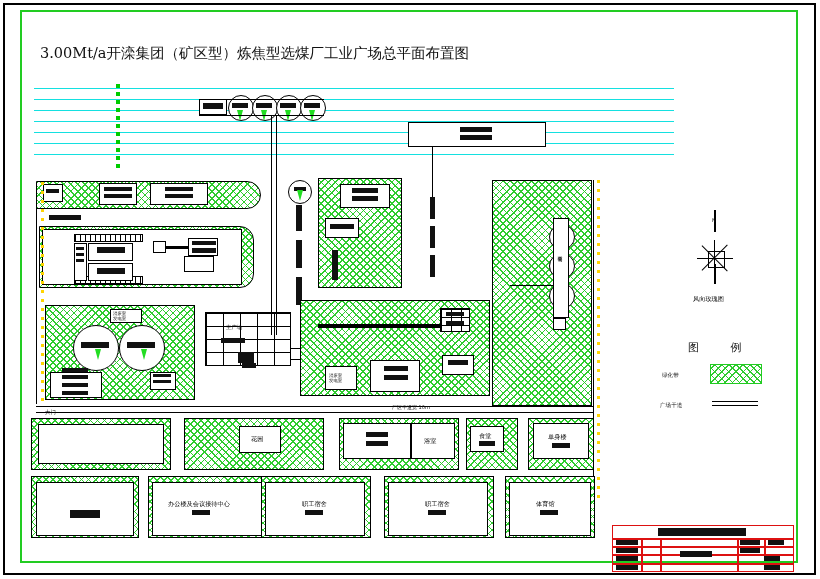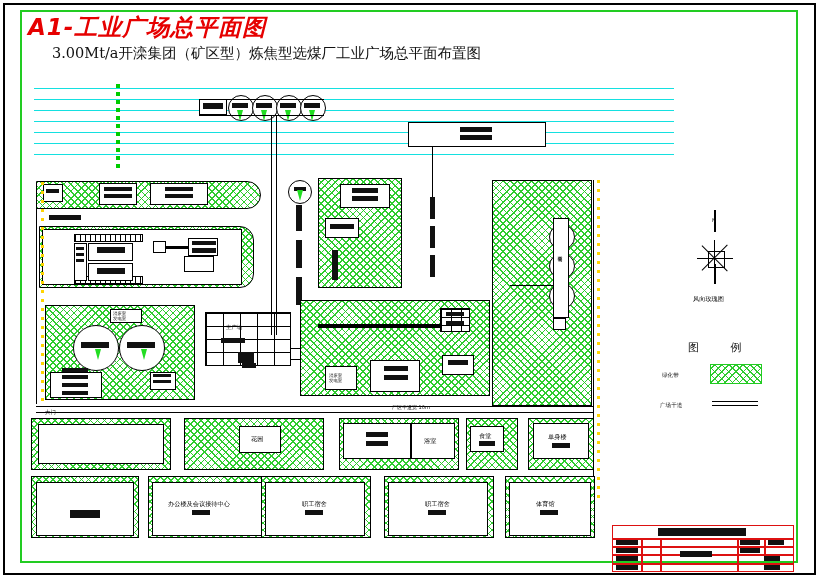--- a/index.html
+++ b/index.html
@@ -13,21 +13,21 @@
       border:2px solid #000;box-sizing:border-box;}
   
   .green-frame{position:absolute;left:20px;top:10px;width:778px;height:553px;
       border:2px solid #22cc22;box-sizing:border-box;}
 
   
   .main-title{position:absolute;left:28px;top:12px;color:#e60000;
       font-family:"DejaVu Sans","Liberation Sans",sans-serif;
       font-weight:bold;font-size:23px;letter-spacing:1px;white-space:nowrap;
       font-style:italic;}
-  .sub-title{position:absolute;left:52px;top:44px;color:#111;
+  .sub-title{position:absolute;left:40px;top:44px;color:#111;
       font-size:14.5px;white-space:nowrap;
       font-family:"DejaVu Serif","Liberation Serif",serif;}
 
   
   .watermark{position:absolute;left:330px;top:270px;font-size:30px;color:#1a1a1a;
       letter-spacing:13px;background:#fff;padding:2px 6px;
       font-family:"DejaVu Serif","Liberation Serif",serif;white-space:nowrap;}
 
   
   .grn{position:absolute;background:#ffffff;
@@ -80,21 +80,20 @@
   .tb-blk{position:absolute;background:#111;}
 </style>
 </head>
 <body>
 
 <div id="sheet">
 
   <div class="outer-border"></div>
   <div class="green-frame"></div>
 
-  <div class="main-title">A1-工业广场总平面图</div>
   <div class="sub-title">3.00Mt/a开滦集团（矿区型）炼焦型选煤厂工业广场总平面布置图</div>
 
   <div>
     <div class="cyan" style="left:34px;top:88px;width:640px;"></div>
     <div class="cyan" style="left:34px;top:99px;width:640px;"></div>
     <div class="cyan" style="left:34px;top:110px;width:640px;"></div>
     <div class="cyan" style="left:34px;top:121px;width:640px;"></div>
     <div class="cyan" style="left:34px;top:132px;width:640px;"></div>
     <div class="cyan" style="left:34px;top:143px;width:640px;"></div>
     <div class="cyan" style="left:34px;top:154px;width:640px;"></div>

